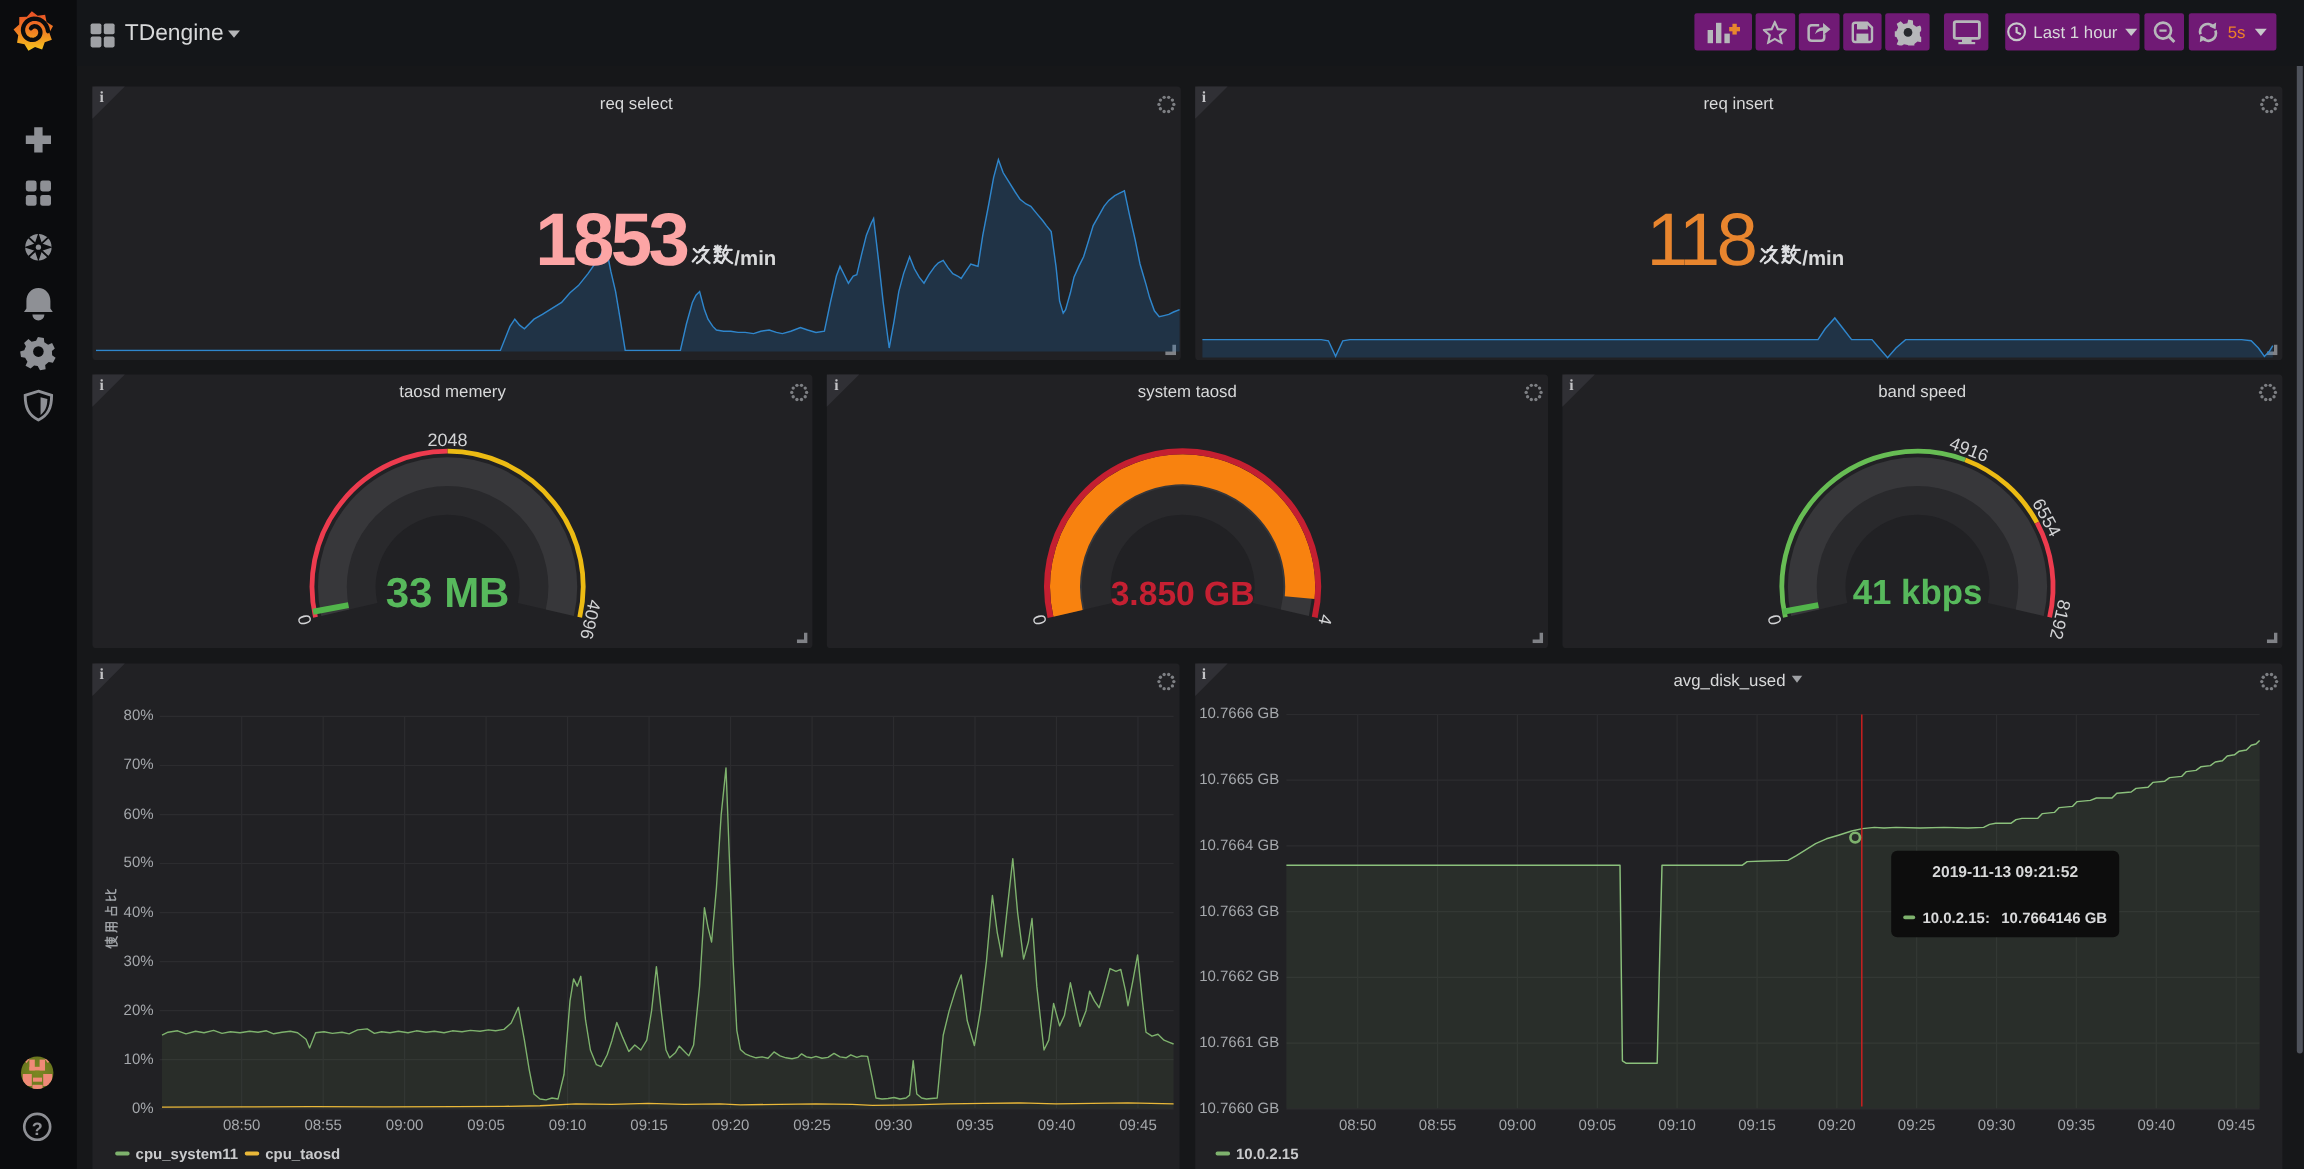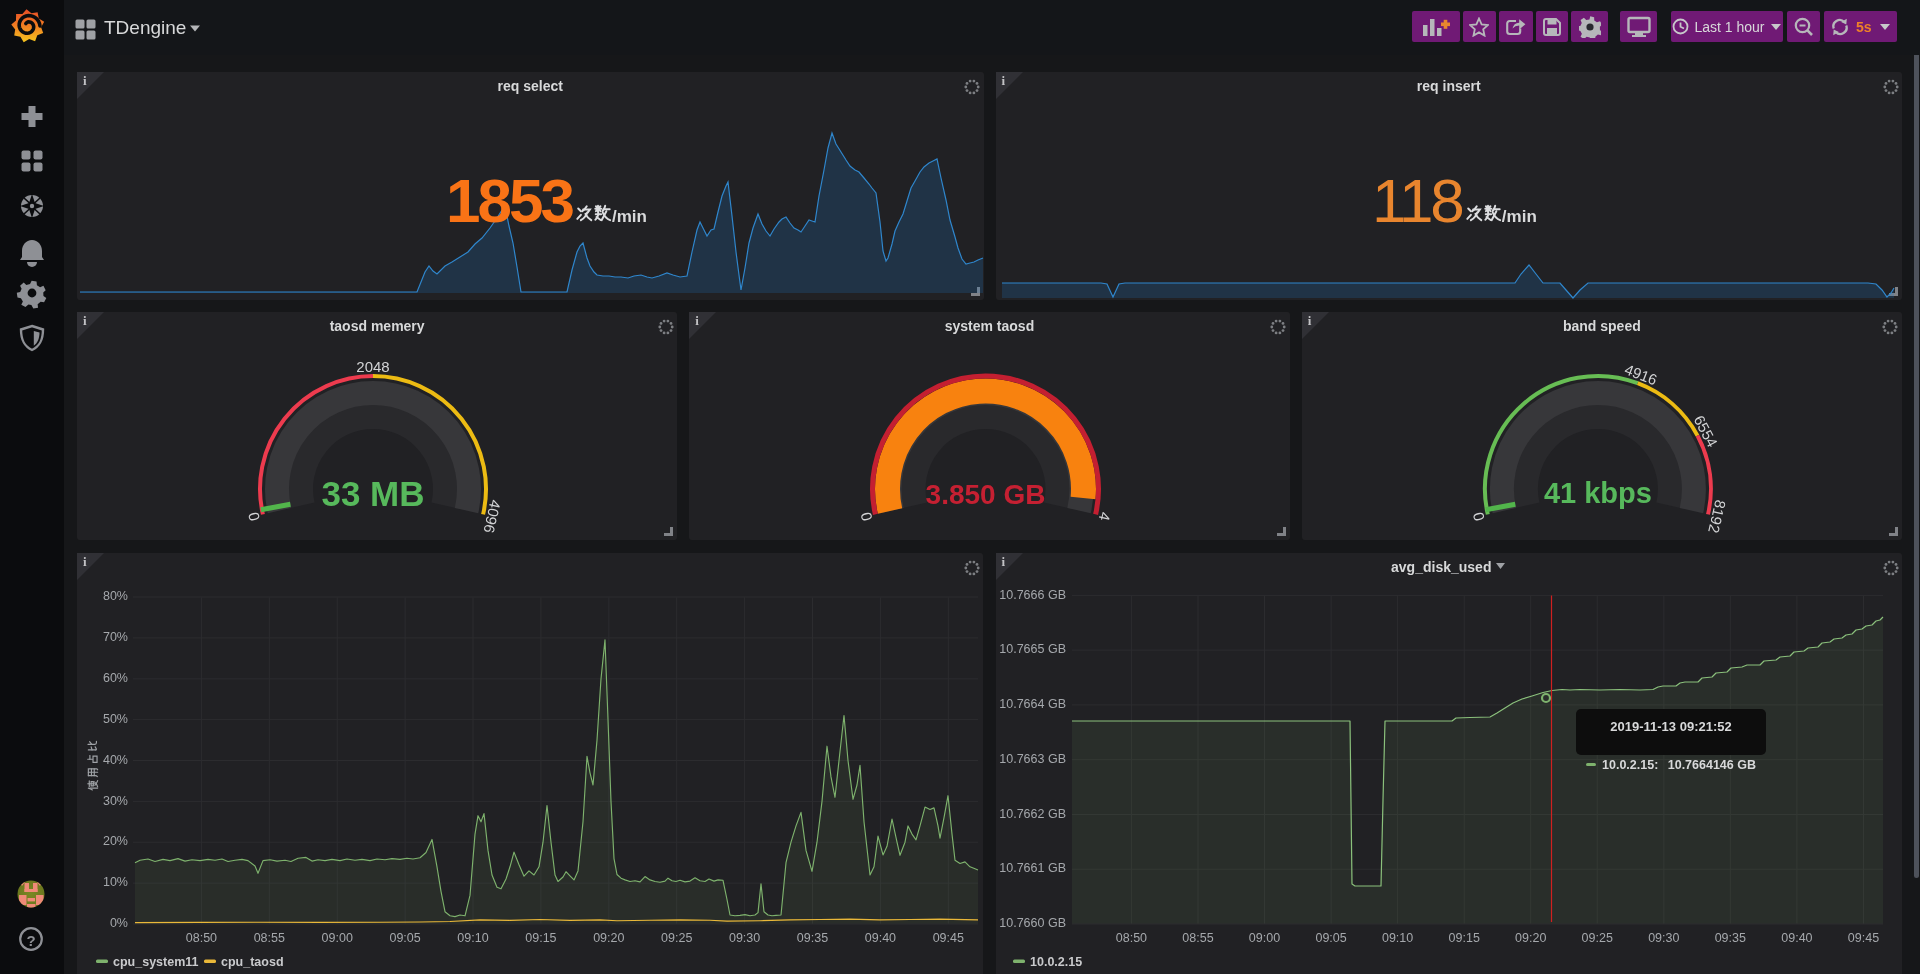--- a/index.html
+++ b/index.html
@@ -1,16 +1,16 @@
 <!DOCTYPE html>
 <html><head><meta charset="utf-8"><style>
 *{margin:0;padding:0;box-sizing:border-box}
 html,body{width:1920px;height:974px;overflow:hidden;background:#161719;font-family:"Liberation Sans",sans-serif}
 .panel{position:absolute;background:#212124;border-radius:3px}
-.ptitle{position:absolute;top:6px;left:0;right:0;text-align:center;font-size:14px;font-weight:bold;color:#d8d9da}
+.ptitle{position:absolute;top:6px;left:0;right:0;text-align:center;font-size:14px;font-weight:normal;color:#d8d9da}
 .corner{position:absolute;top:0;left:0;width:0;height:0;border-top:27px solid #303035;border-right:27px solid transparent}
 .ci{position:absolute;top:2px;left:6px;font-family:"Liberation Serif",serif;font-weight:bold;font-size:13px;color:#c3c3c6;line-height:1}
 .navbtn{position:absolute;top:11px;height:31px;background:#701a75;border-radius:2px;display:flex;align-items:center;justify-content:center;color:#b4b5b8;white-space:nowrap}
 svg{position:absolute;top:0;left:0}
 </style></head><body>
 
 <div style="position:absolute;left:0;top:0;width:64px;height:974px;background:#0b0c0e"></div>
 <div style="position:absolute;left:1914px;top:36px;width:5px;height:842px;background:#4e525b;border-radius:3px"></div>
 <svg width="64" height="974" viewBox="0 0 64 974">
 <defs>
@@ -131,21 +131,21 @@
       <path d="M 13.2 13.2 L 18 18" stroke="#b6b7ba" stroke-width="2.6"></path>
     </svg>
   </div>
 <div class="navbtn" style="left:1824.3px;width:73px">
     <svg width="18" height="18" viewBox="0 0 18 18" style="position:static;margin-right:7px">
       <path d="M 2.8 10.5 A 6.3 6.3 0 0 1 13.3 4.0" fill="none" stroke="#b6b7ba" stroke-width="2.3"></path>
       <path d="M 15.8 0.8 L 15.3 6.4 L 10.2 4.0 Z" fill="#b6b7ba"></path>
       <path d="M 15.2 7.5 A 6.3 6.3 0 0 1 4.7 14.0" fill="none" stroke="#b6b7ba" stroke-width="2.3"></path>
       <path d="M 2.2 17.2 L 2.7 11.6 L 7.8 14.0 Z" fill="#b6b7ba"></path>
     </svg>
-    <span style="font-size:14px;font-weight:bold;color:#ed8128">5s</span>
+    <span style="font-size:14px;font-weight:normal;color:#ed8128">5s</span>
     <svg width="12" height="8" viewBox="0 0 12 8" style="position:static;margin-left:7px">
       <path d="M 1 1 L 11 1 L 6 7 Z" fill="#c7c8ca"></path>
     </svg>
   </div>
 <div class="panel" id="p11" style="left:77px;top:72px;width:906.5px;height:228px">
 <div class="corner"></div>
     <div class="ci">i</div>
 <div class="ptitle">req select</div>
 <svg width="18" height="18" viewBox="-9 -9 18 18" style="left:886.0px;top:6px">
       <circle cx="6.2" cy="0.0" r="1.4" fill="#7d7f83"></circle>
@@ -420,21 +420,21 @@
 <path d="M 1072.0 721.0 L 1350.0 721.0 L 1352.0 884.0 L 1355.0 886.0 L 1381.0 886.0 L 1383.0 800.0 L 1385.0 721.0 L 1452.0 721.0 L 1456.0 718.0 L 1470.0 717.5 L 1490.0 717.0 L 1497.0 713.0 L 1505.0 708.0 L 1513.0 703.0 L 1522.0 699.0 L 1532.0 696.0 L 1543.0 692.5 L 1552.0 690.5 L 1562.0 689.5 L 1570.0 690.0 L 1580.0 689.5 L 1600.0 690.0 L 1620.0 689.5 L 1640.0 690.0 L 1653.0 689.5 L 1658.0 687.0 L 1663.0 686.0 L 1676.0 686.0 L 1680.0 683.0 L 1685.0 682.0 L 1698.0 682.0 L 1702.0 678.0 L 1712.0 677.0 L 1716.0 673.0 L 1727.0 672.0 L 1731.0 668.0 L 1742.0 667.0 L 1747.0 665.0 L 1760.0 665.0 L 1764.0 661.0 L 1776.0 660.0 L 1780.0 657.0 L 1790.0 656.0 L 1794.0 652.0 L 1804.0 651.0 L 1808.0 648.0 L 1818.0 647.0 L 1822.0 643.0 L 1830.0 642.0 L 1834.0 639.0 L 1842.0 638.0 L 1846.0 635.0 L 1852.0 634.0 L 1856.0 630.0 L 1862.0 629.0 L 1866.0 626.0 L 1872.0 625.0 L 1876.0 621.0 L 1880.0 620.0 L 1883.0 617.0 L 1883.0 923.5 L 1072.0 923.5 Z" fill="rgba(126,178,109,0.095)"></path>
 <path d="M 1072.0 721.0 L 1350.0 721.0 L 1352.0 884.0 L 1355.0 886.0 L 1381.0 886.0 L 1383.0 800.0 L 1385.0 721.0 L 1452.0 721.0 L 1456.0 718.0 L 1470.0 717.5 L 1490.0 717.0 L 1497.0 713.0 L 1505.0 708.0 L 1513.0 703.0 L 1522.0 699.0 L 1532.0 696.0 L 1543.0 692.5 L 1552.0 690.5 L 1562.0 689.5 L 1570.0 690.0 L 1580.0 689.5 L 1600.0 690.0 L 1620.0 689.5 L 1640.0 690.0 L 1653.0 689.5 L 1658.0 687.0 L 1663.0 686.0 L 1676.0 686.0 L 1680.0 683.0 L 1685.0 682.0 L 1698.0 682.0 L 1702.0 678.0 L 1712.0 677.0 L 1716.0 673.0 L 1727.0 672.0 L 1731.0 668.0 L 1742.0 667.0 L 1747.0 665.0 L 1760.0 665.0 L 1764.0 661.0 L 1776.0 660.0 L 1780.0 657.0 L 1790.0 656.0 L 1794.0 652.0 L 1804.0 651.0 L 1808.0 648.0 L 1818.0 647.0 L 1822.0 643.0 L 1830.0 642.0 L 1834.0 639.0 L 1842.0 638.0 L 1846.0 635.0 L 1852.0 634.0 L 1856.0 630.0 L 1862.0 629.0 L 1866.0 626.0 L 1872.0 625.0 L 1876.0 621.0 L 1880.0 620.0 L 1883.0 617.0" fill="none" stroke="#8bc17c" stroke-width="1.2" stroke-linejoin="round"></path>
 <path d="M 1551.5 595.4 V 922" stroke="#d02020" stroke-width="1.2"></path>
 <circle cx="1546" cy="698" r="4" fill="none" stroke="#7eb26d" stroke-width="2.2"></circle>
 <rect x="1013" y="959.5" width="12" height="3.5" rx="1.5" fill="#7eb26d"></rect>
 <text x="1030" y="966" fill="#c9cacc" font-size="12.5" font-weight="bold">10.0.2.15</text>
 <text x="373" y="506" font-size="35" font-weight="bold" fill="#57b95c" text-anchor="middle">33 MB</text>
 <text x="985.5" y="504" font-size="28" font-weight="bold" fill="#c52032" text-anchor="middle">3.850 GB</text>
 <text x="1597.9" y="503" font-size="29" font-weight="bold" fill="#57b95c" text-anchor="middle">41 kbps</text>
 </svg>
-<div style="position:absolute;left:446px;top:170px;white-space:nowrap;z-index:6;line-height:1"><span style="font-size:62px;font-weight:bold;color:#f97316;letter-spacing:-3px">1853</span><svg width="37" height="18" viewBox="0 0 41 20" style="position:static;margin-left:3px" fill="none" stroke="#dcdde0" stroke-width="2.2" stroke-linecap="round">
+<div style="position:absolute;left:446px;top:170px;white-space:nowrap;z-index:6;line-height:1"><span style="font-size:62px;font-weight:bold;color:#fca5a5;letter-spacing:-3px">1853</span><svg width="37" height="18" viewBox="0 0 41 20" style="position:static;margin-left:3px" fill="none" stroke="#dcdde0" stroke-width="2.2" stroke-linecap="round">
       <path d="M3.5,5 L6.5,8" transform="translate(0,0)"></path>
       <path d="M6.5,12 L2.5,16.5" transform="translate(0,0)"></path>
       <path d="M13,2.5 C11.5,5 10,6.5 8,8" transform="translate(0,0)"></path>
       <path d="M9,6 H16.5 L14,9.5" transform="translate(0,0)"></path>
       <path d="M13.5,9.5 C12.5,13 10,16 6.5,18" transform="translate(0,0)"></path>
       <path d="M11.5,11 C13,14 15.5,16.5 18,18" transform="translate(0,0)"></path>
       <path d="M4.5,2 V8.5" transform="translate(21,0)"></path>
       <path d="M1.5,5.2 H8" transform="translate(21,0)"></path>
       <path d="M2.2,2.5 L7.2,8" transform="translate(21,0)"></path>
       <path d="M7.2,2.5 L2.2,8" transform="translate(21,0)"></path>
@@ -458,18 +458,18 @@
       <path d="M2.2,2.5 L7.2,8" transform="translate(21,0)"></path>
       <path d="M7.2,2.5 L2.2,8" transform="translate(21,0)"></path>
       <path d="M2,11.5 H8" transform="translate(21,0)"></path>
       <path d="M4.8,9.5 C4.8,13.5 3.5,16 1.5,17.5" transform="translate(21,0)"></path>
       <path d="M2.8,14.5 L7.5,17.8" transform="translate(21,0)"></path>
       <path d="M12.5,2 C12,4.5 11,6.5 9.5,8" transform="translate(21,0)"></path>
       <path d="M10.5,5.8 H17.5" transform="translate(21,0)"></path>
       <path d="M13.8,8 L8.5,18" transform="translate(21,0)"></path>
       <path d="M9.8,9.5 C11.5,13.5 14.5,16.5 18,18" transform="translate(21,0)"></path>
     </svg><span style="font-size:17px;font-weight:bold;color:#d8d9da">/min</span></div>
-<div style="position:absolute;left:1576px;top:709px;width:190px;height:46px;background:#0d0d0d;border-radius:5px;z-index:7;padding:10px 10px 0">
+<div style="position:absolute;left:1576px;top:709px;width:190px;height:72px;background:#0d0d0d;border-radius:5px;z-index:7;padding:10px 10px 0">
 <div style="text-align:center;font-size:13px;font-weight:bold;color:#d8d9da">2019-11-13 09:21:52</div>
 <div style="margin-top:24px;font-size:12.5px;color:#d8d9da;display:flex;justify-content:space-between">
       <span><span style="display:inline-block;width:10px;height:3.5px;border-radius:2px;background:#7eb26d;vertical-align:3px;margin-right:6px"></span><b>10.0.2.15:</b></span>
       <b>10.7664146 GB</b>
     </div>
 </div>
 </body></html>

